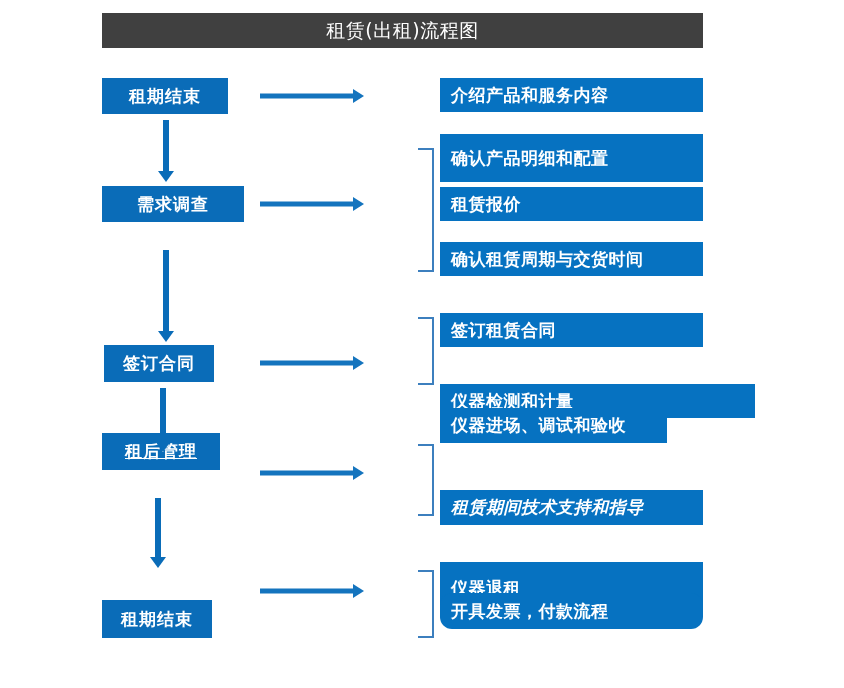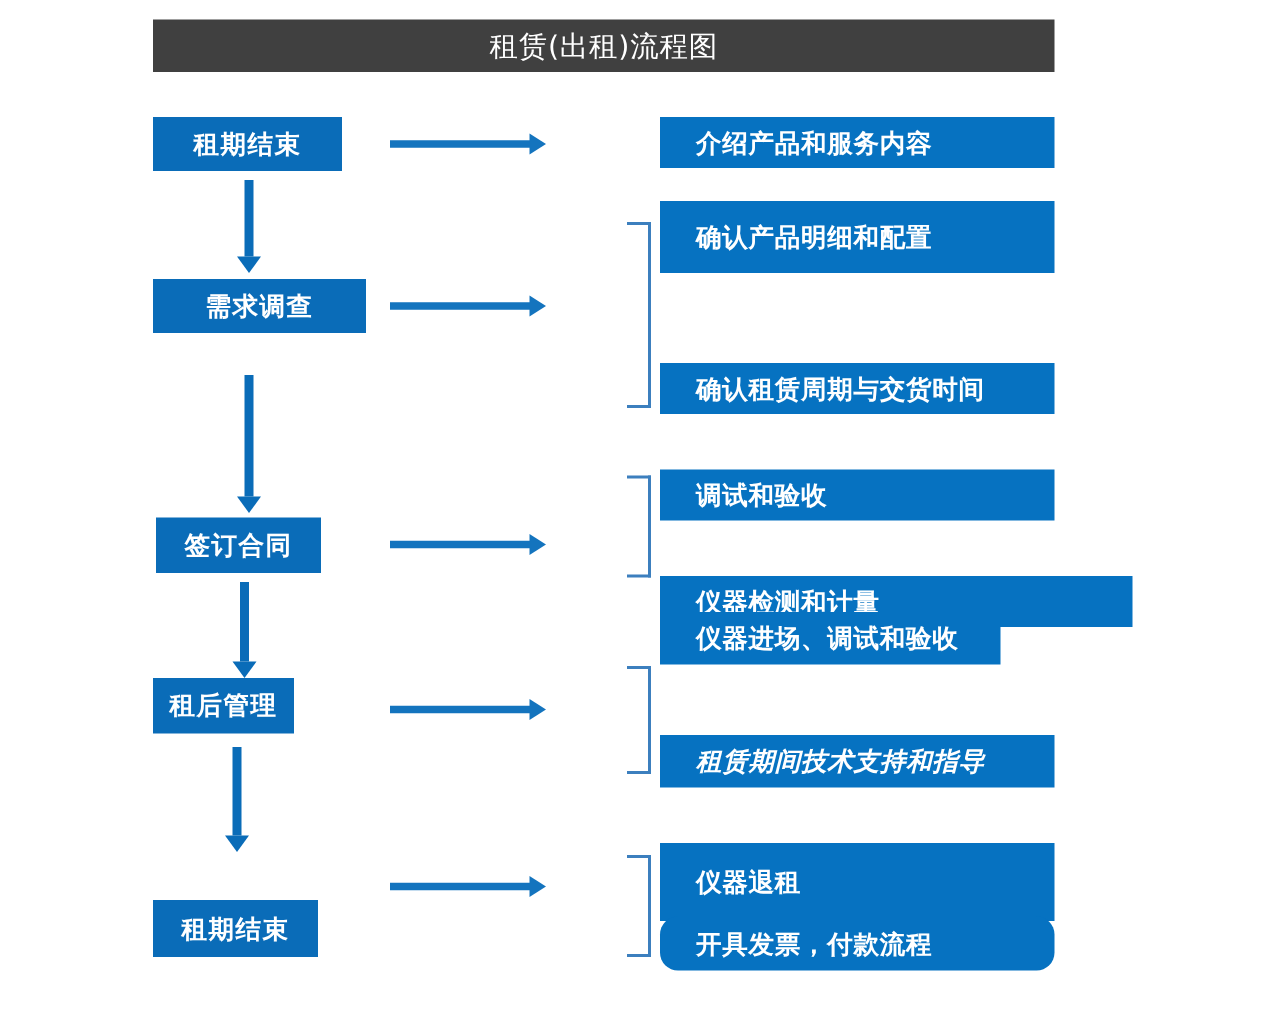--- a/index.html
+++ b/index.html
@@ -34,21 +34,21 @@
     letter-spacing:1px;
   }
 
   .detail-box{
     position:absolute;
     background:#0672C1;
     color:#ffffff;
     font-size:17px;
     font-weight:bold;
     display:flex;align-items:center;
-    padding-left:24px;
+    padding-left:11px;
     box-sizing:border-box;
     letter-spacing:0.5px;
   }
 
   
   .v-arrow{position:absolute;}
   .v-arrow .shaft{
     position:absolute;left:50%;top:0;
     transform:translateX(-50%);
     width:6px;background:#0A6CB8;
@@ -94,21 +94,21 @@
 </head>
 <body>
 
 <div id="canvas">
 
   <div class="title-bar">租赁(出租)流程图</div>
 
   <div class="stage-box" style="left:102px;top:78px;width:126px;height:36px;">租期结束</div>
   <div class="stage-box" style="left:102px;top:186px;width:142px;height:36px;">需求调查</div>
   <div class="stage-box" style="left:104px;top:345px;width:110px;height:37px;">签订合同</div>
-  <div class="stage-box" style="left:102px;top:452px;width:94px;height:37px;">租后管理</div>
+  <div class="stage-box" style="left:102px;top:433px;width:118px;height:37px;text-decoration:underline;">租后管理</div>
   <div class="stage-box" style="left:102px;top:572px;width:110px;height:38px;margin-top:28px;">租期结束</div>
 
   <div class="v-arrow" style="left:155px;top:120px;width:22px;height:62px;">
     <div class="shaft" style="height:51px;"></div>
     <div class="head"></div>
   </div>
   <div class="v-arrow" style="left:155px;top:250px;width:22px;height:92px;">
     <div class="shaft" style="height:81px;"></div>
     <div class="head"></div>
   </div>
@@ -159,24 +159,25 @@
   </div>
   <div class="bracket" style="left:418px;top:570px;width:16px;height:68px;">
     <div class="tick top"></div>
     <div class="spine"></div>
     <div class="tick bottom"></div>
   </div>
 
   <div class="detail-box" style="left:440px;top:78px;width:263px;height:34px;">介绍产品和服务内容</div>
 
   <div class="detail-box" style="left:440px;top:134px;width:263px;height:48px;">确认产品明细和配置</div>
+  <div class="detail-box" style="left:440px;top:187px;width:263px;height:34px;">租赁报价</div>
   <div class="detail-box" style="left:440px;top:242px;width:263px;height:34px;">确认租赁周期与交货时间</div>
 
-  <div class="detail-box" style="left:440px;top:313px;width:263px;height:34px;">调试和验收</div>
+  <div class="detail-box" style="left:440px;top:313px;width:263px;height:34px;">签订租赁合同</div>
   <div class="detail-box" style="left:440px;top:384px;width:315px;height:34px;">仪器检测和计量</div>
 
   <div class="detail-box" style="left:440px;top:408px;width:227px;height:35px;">仪器进场、调试和验收</div>
   <div class="detail-box" style="left:440px;top:490px;width:263px;height:35px;font-style:italic;">租赁期间技术支持和指导</div>
 
   <div class="detail-box" style="left:440px;top:562px;width:263px;height:52px;">仪器退租</div>
-  <div class="detail-box" style="left:440px;top:611px;width:263px;height:36px;border-radius:12px;">开具发票，付款流程</div>
+  <div class="detail-box" style="left:440px;top:593px;width:263px;height:36px;border-radius:12px;">开具发票，付款流程</div>
 
 </div>
 
 </body></html>

